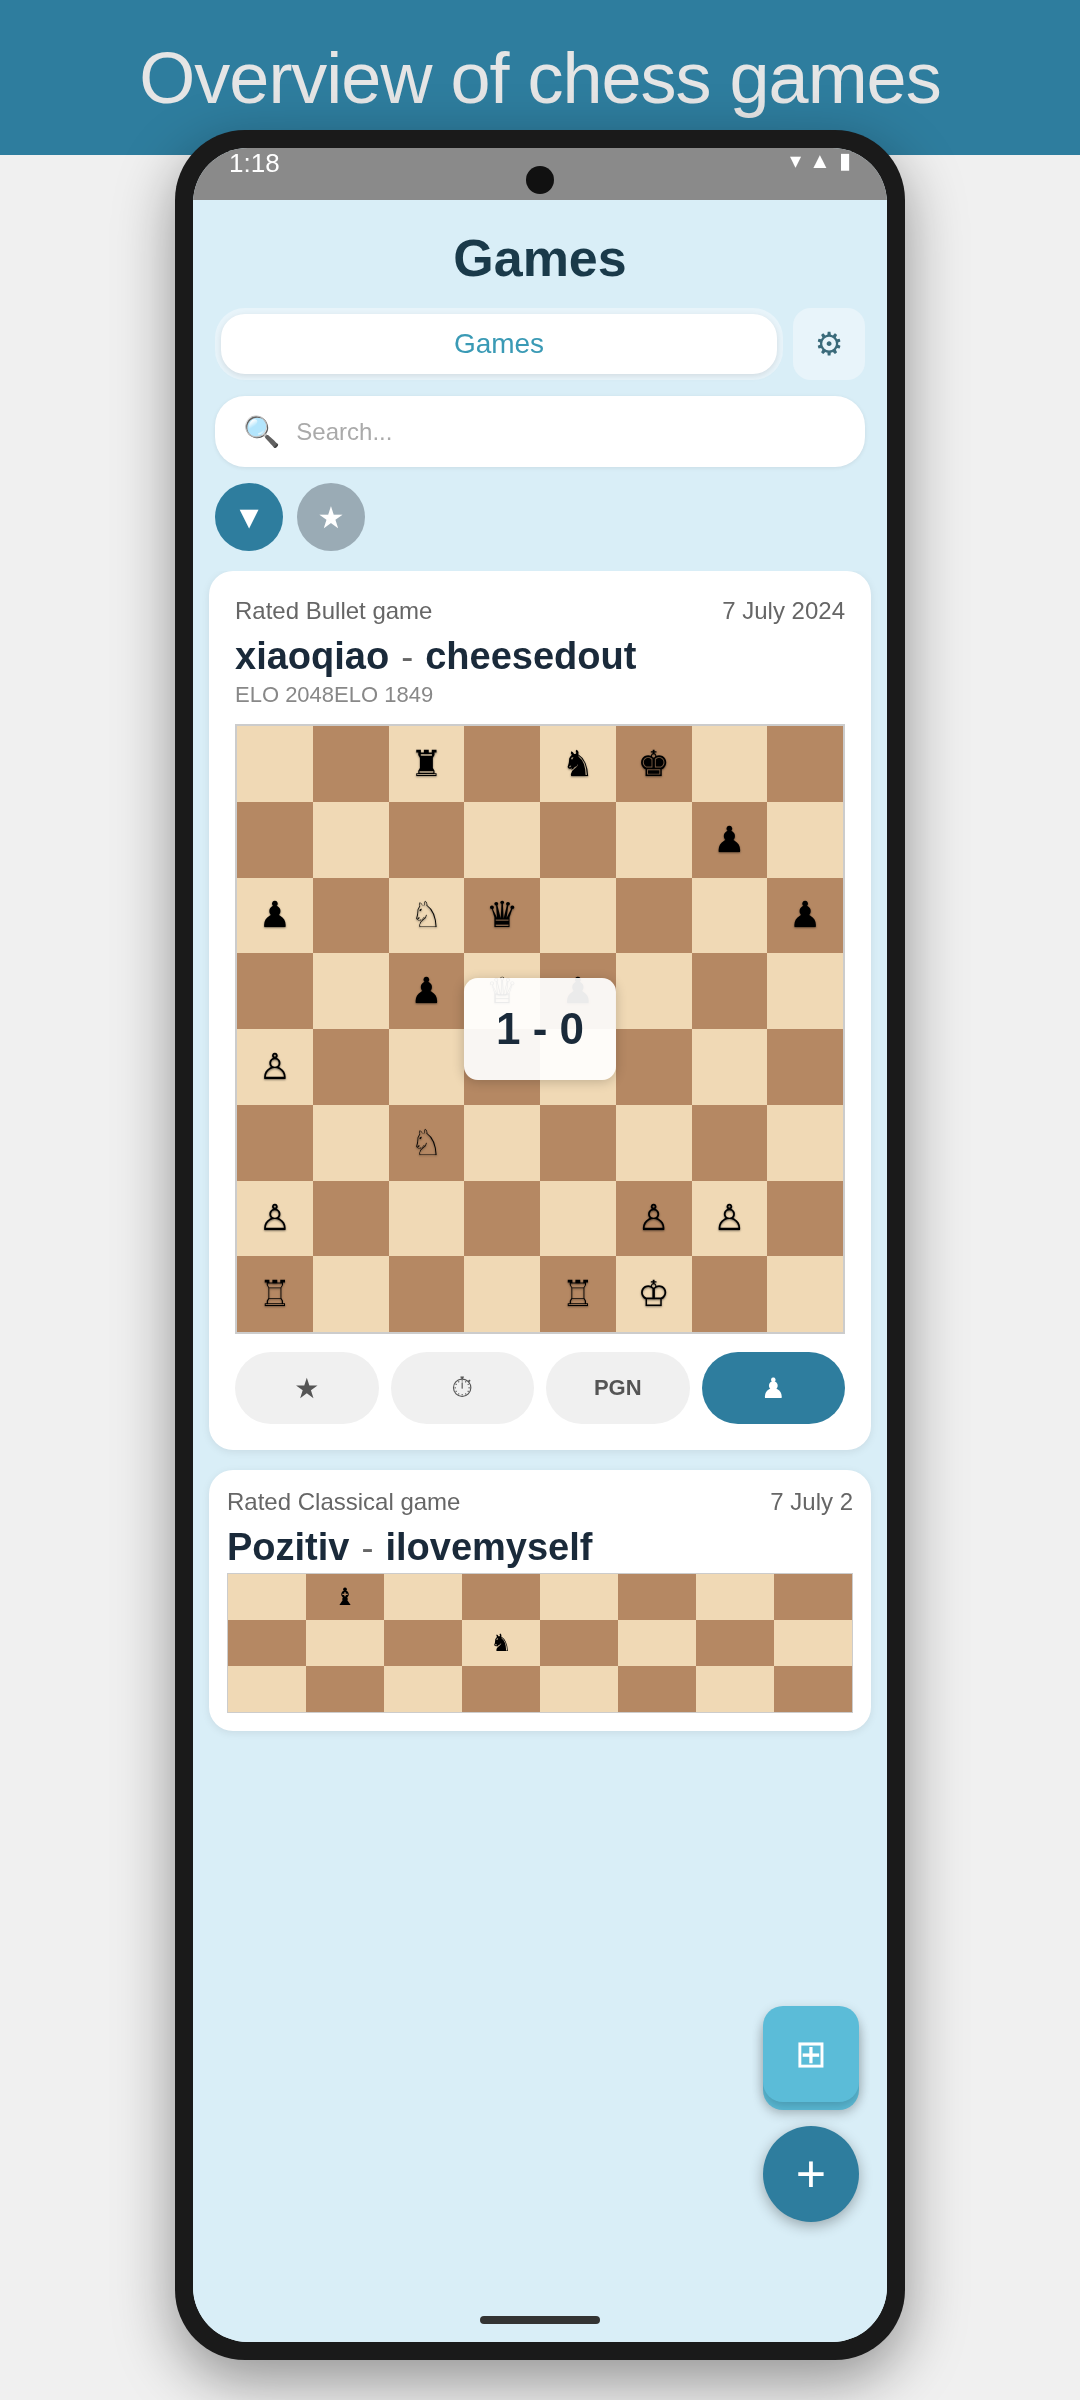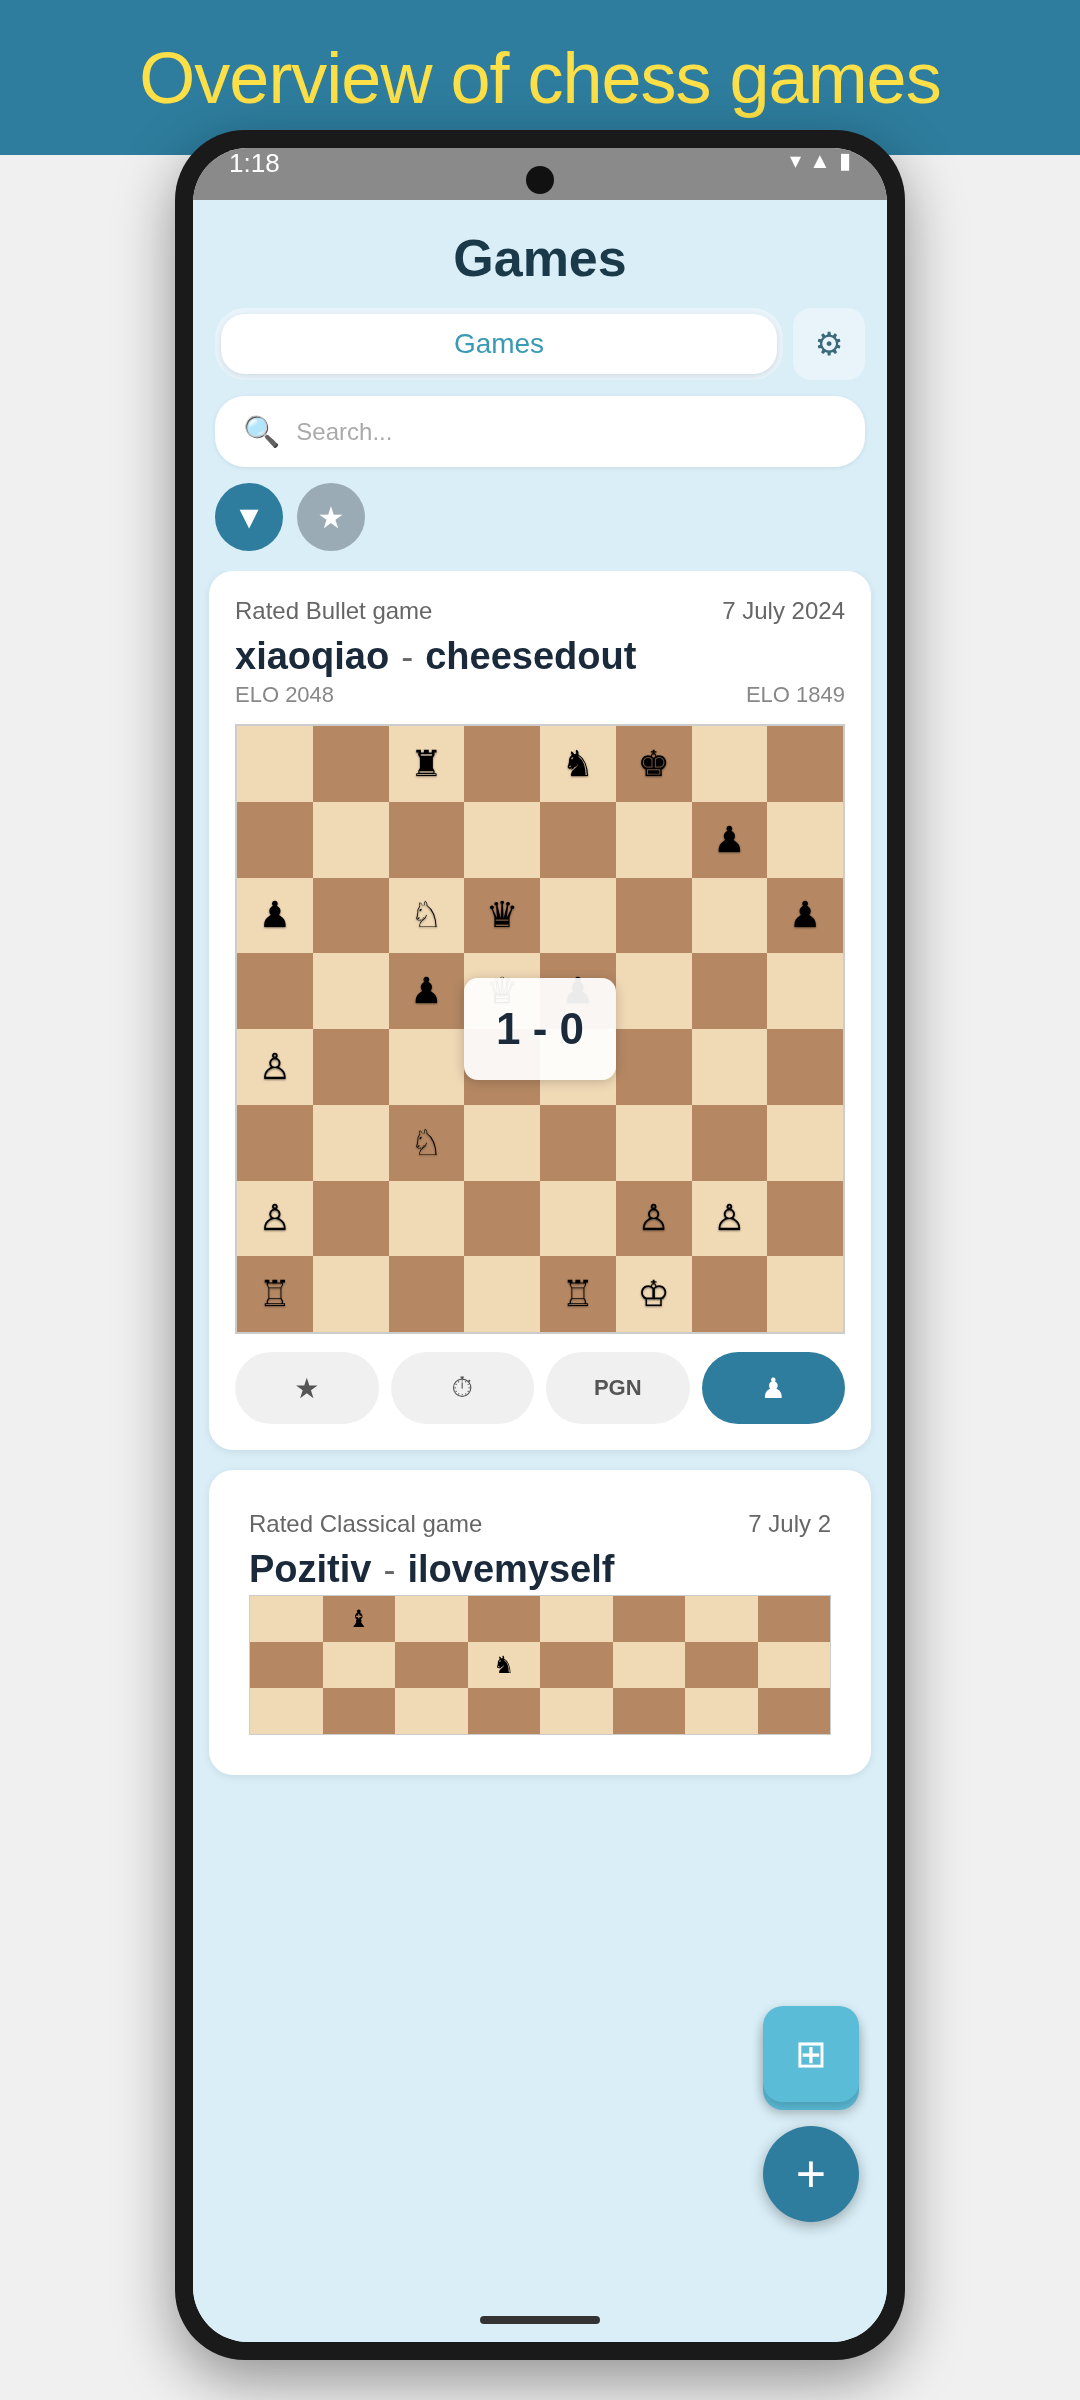--- a/index.html
+++ b/index.html
@@ -16,21 +16,21 @@
     
     .header-banner {
       background: #2e7d9e;
       width: 100%;
       height: 155px;
       display: flex;
       align-items: center;
       justify-content: center;
     }
     .header-banner h1 {
-      color: #fde047;
+      color: #e5e5e5;
       font-size: 72px;
       font-weight: 300;
       letter-spacing: -1px;
     }
 
     
     .phone-frame {
       position: absolute;
       top: 130px;
       left: 50%;
@@ -240,21 +240,20 @@
       font-size: 38px;
       font-weight: 700;
       color: #1a2a3a;
     }
     .dash {
       font-size: 36px;
       color: #666;
     }
     .elo-row {
       display: flex;
-      justify-content: space-between;
       margin-bottom: 16px;
     }
     .elo-text {
       font-size: 22px;
       color: #888;
     }
 
     
     .chess-board {
       width: 100%;
@@ -365,21 +364,21 @@
       cursor: pointer;
       font-size: 38px;
       color: white;
       box-shadow: 0 4px 12px rgba(0,0,0,0.2);
     }
 
     
     .second-card {
       background: white;
       border-radius: 24px;
-      padding: 40px;
+      padding: 18px;
       margin-bottom: 3px;
       box-shadow: 0 2px 8px rgba(0,0,0,0.08);
     }
 
     
     .mini-board {
       width: 100%;
       height: 140px;
       display: grid;
       grid-template-columns: repeat(8, 1fr);

